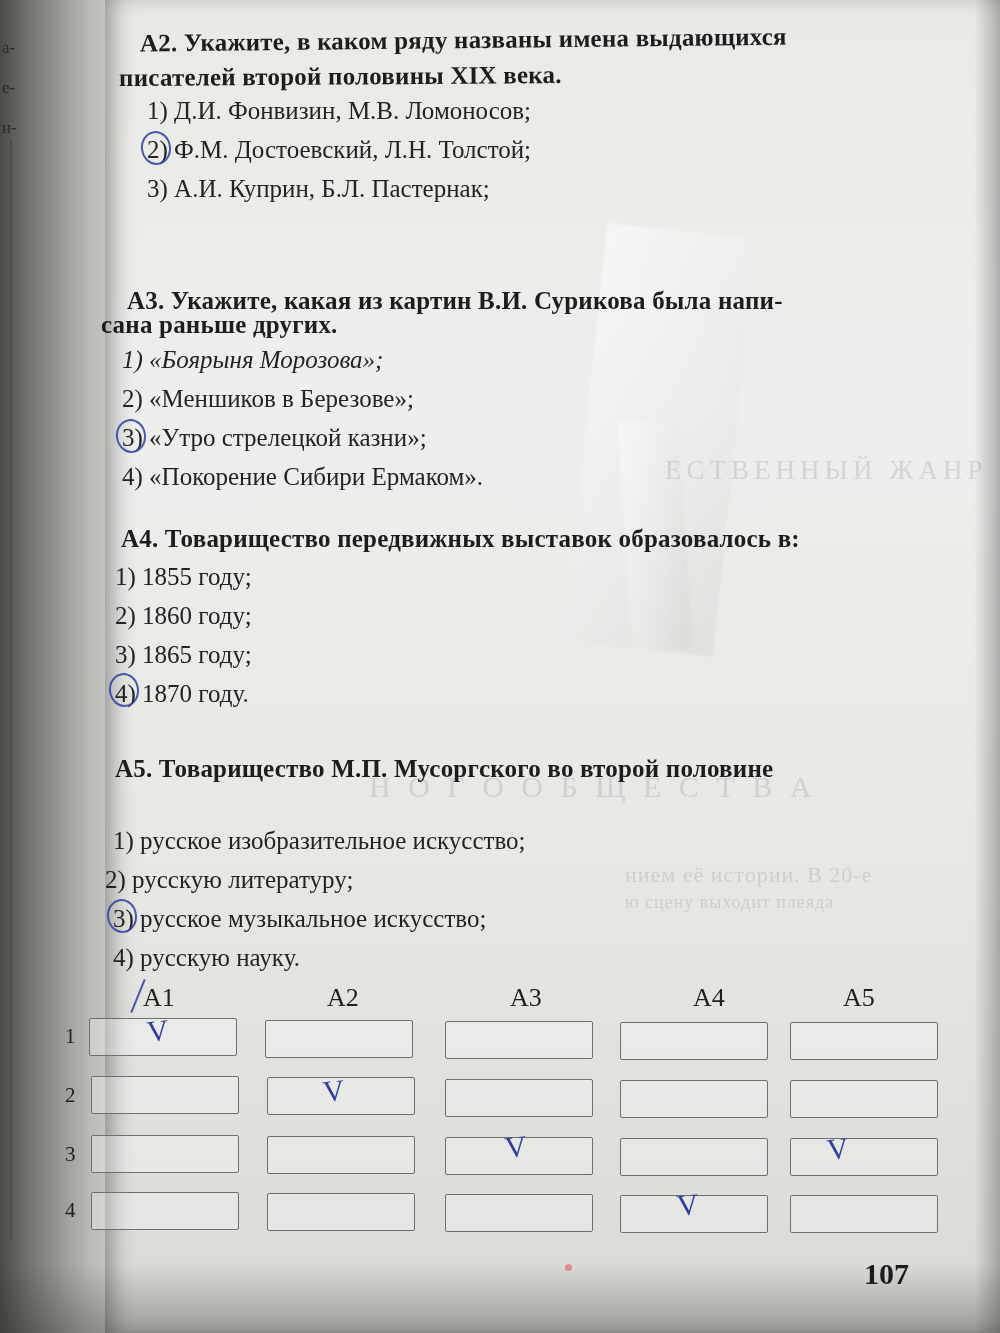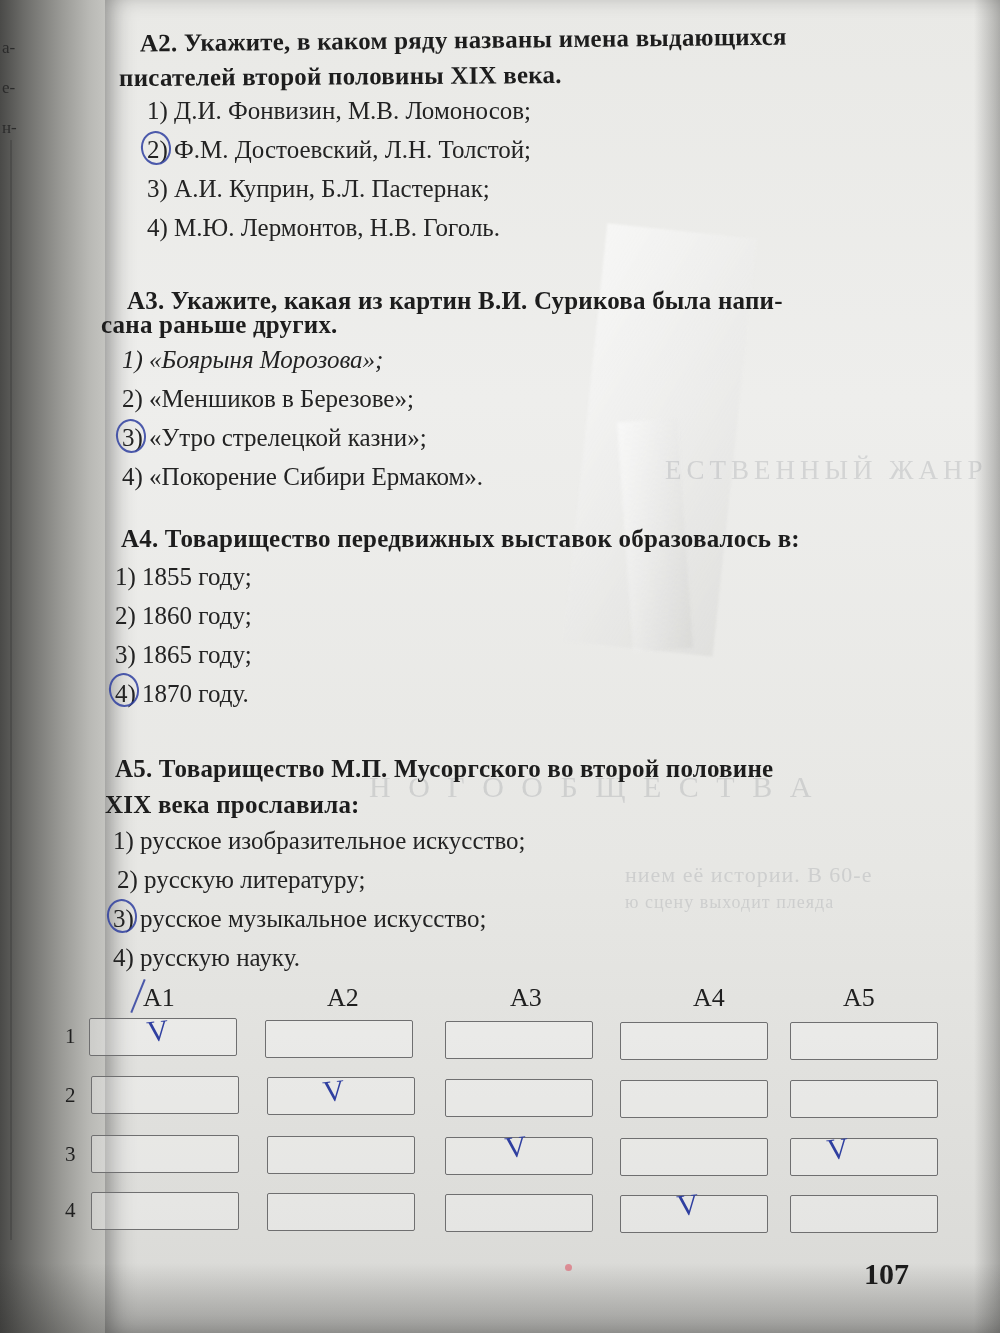--- a/index.html
+++ b/index.html
@@ -187,56 +187,54 @@
     <div>н-</div>
   </div>
 
   <div class="page-sheet">
 
     <div class="crease1"></div>
     <div class="crease2"></div>
 
     <div class="bleed" style="left:560px; top:455px;">ЕСТВЕННЫЙ  ЖАНР</div>
     <div class="bleed" style="left:264px; top:770px; font-size:30px;text-align:center;">Н О Г О    О Б Щ Е С Т В А</div>
-    <div class="bleed" style="left:520px; top:862px; font-size:22px; letter-spacing:1px;">нием её истории. В 60-е</div>
+    <div class="bleed" style="left:520px; top:862px; font-size:22px; letter-spacing:1px;">нием её истории. В 20-е</div>
     <div class="bleed" style="left:520px; top:892px; font-size:18px; letter-spacing:1px;">ю сцену выходит плеяда</div>
 
     <div class="content">
 
       <div class="q-head" style="left:35px; top:22px; width:860px; transform:rotate(-0.6deg);">А2. Укажите, в каком ряду названы имена выдающихся</div>
       <div class="q-head" style="left:14px; top:58px; width:880px; transform:rotate(-0.4deg);">писателей второй половины XIX века.</div>
 
       <div class="opt" style="left:42px; top:96px;">1) Д.И. Фонвизин, М.В. Ломоносов;</div>
       <div class="opt" style="left:42px; top:135px;">2) Ф.М. Достоевский, Л.Н. Толстой;</div>
       <div class="circle-mark" style="left:36px; top:131px;"></div>
       <div class="opt" style="left:42px; top:174px;">3) А.И. Куприн, Б.Л. Пастернак;</div>
-      <div class="opt" style="left:42px; top:213px;">4) М.Ю. Лермонтов, Н.В. Гоголь.</div>
 
       <div class="q-head" style="left:22px; top:284px; width:870px;">А3. Укажите, какая из картин В.И. Сурикова была напи-</div>
       <div class="q-head" style="left:-4px; top:308px; width:870px;">сана раньше других.</div>
 
       <div class="opt" style="left:17px; top:345px;font-style:italic;">1) «Боярыня Морозова»;</div>
       <div class="opt" style="left:17px; top:384px;">2) «Меншиков в Березове»;</div>
       <div class="opt" style="left:17px; top:423px;">3) «Утро стрелецкой казни»;</div>
       <div class="circle-mark" style="left:11px; top:419px;"></div>
       <div class="opt" style="left:17px; top:462px;">4) «Покорение Сибири Ермаком».</div>
 
       <div class="q-head" style="left:16px; top:522px; width:880px;">А4. Товарищество передвижных выставок образовалось в:</div>
 
       <div class="opt" style="left:10px; top:562px;">1) 1855 году;</div>
       <div class="opt" style="left:10px; top:601px;">2) 1860 году;</div>
       <div class="opt" style="left:10px; top:640px;">3) 1865 году;</div>
       <div class="opt" style="left:10px; top:679px;">4) 1870 году.</div>
       <div class="circle-mark" style="left:4px; top:673px;"></div>
 
       <div class="q-head" style="left:10px; top:752px; width:885px;">А5. Товарищество М.П. Мусоргского во второй половине</div>
-      <div class="q-head" style="left:0px; top:788px; width:885px;">XIX века прославила:</div>
 
       <div class="opt" style="left:8px; top:826px;">1) русское изобразительное искусство;</div>
-      <div class="opt" style="left:12px; top:865px;">2) русскую литературу;</div>
+      <div class="opt" style="left:0; top:865px;">2) русскую литературу;</div>
       <div class="opt" style="left:8px; top:904px;text-align:center;">3) русское музыкальное искусство;</div>
       <div class="circle-mark" style="left:2px; top:899px;"></div>
       <div class="opt" style="left:8px; top:943px;">4) русскую науку.</div>
 
       <div class="grid">
 
         <div class="col-head" style="left:38px; top:3px;">А1</div>
         <div class="col-head" style="left:222px; top:3px;">А2</div>
         <div class="col-head" style="left:405px; top:3px;">А3</div>
         <div class="col-head" style="left:588px; top:3px;">А4</div>

